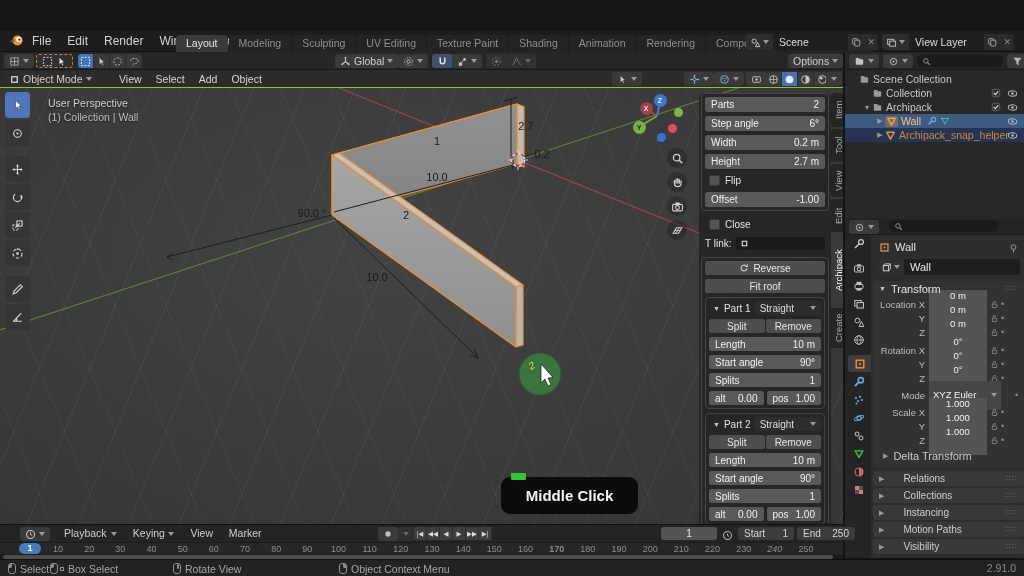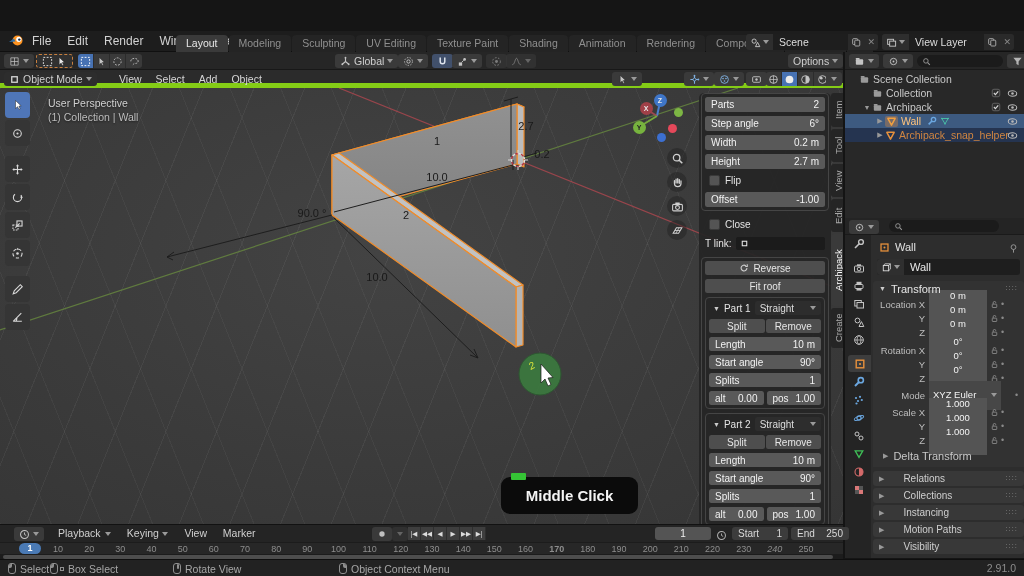--- a/index.html
+++ b/index.html
@@ -21,21 +21,21 @@
 
 #toolrow{position:absolute;left:0;top:52px;width:843px;height:18px;background:#262626;border-bottom:1px solid #181818}
 .chip{position:absolute;top:2px;height:14px;background:#3a3a3a;border-radius:3px;display:flex;align-items:center;padding:0 5px;gap:3px;color:#cfcfcf;font-size:10.5px}
 .chip.dim{opacity:.55}
 .btngrp{position:absolute;top:2px;height:14px;display:flex}
 .btngrp .b{width:16px;height:14px;background:#3a3a3a;display:flex;align-items:center;justify-content:center;border-right:1px solid #2c2c2c}
 .btngrp .b:first-child{border-radius:3px 0 0 3px}
 .btngrp .b:last-child{border-radius:0 3px 3px 0;border-right:none}
 .btngrp .b.on{background:#4772b3}
 
-#vheader{position:absolute;left:0;top:70px;width:843px;height:18px;background:#2b2b2b;border-bottom:5px solid #84cc16}
+#vheader{position:absolute;left:0;top:70px;width:843px;height:18px;background:#2b2b2b;border-bottom:1px solid #84cc16}
 #vheader .menu-item{color:#d6d6d6;font-size:10.5px;padding:0 7px;line-height:18px;display:inline-block}
 
 #viewport{position:absolute;left:0;top:88px;width:843px;height:436px;background:radial-gradient(ellipse at 45% 38%,#434343 0%,#3b3b3b 55%,#353535 100%);overflow:hidden}
 #viewport::before{content:"";position:absolute;inset:0;
  background:repeating-linear-gradient(112deg,rgba(255,255,255,.05) 0 1px,transparent 1px 47px),
             repeating-linear-gradient(68deg,rgba(255,255,255,.04) 0 1px,transparent 1px 47px)}
 #vpsvg{position:absolute;left:0;top:0}
 .dimlbl{position:absolute;transform:translate(-50%,-50%);color:#191919;font-size:11px;white-space:nowrap}
 #overlay-text{position:absolute;left:48px;top:8px;line-height:14px;color:#d0d0d0;font-size:10.5px;text-shadow:0 1px 2px rgba(0,0,0,.5)}
 #overlay-text div:last-child{color:#bdbdbd}
@@ -1028,21 +1028,21 @@
         </div>
         <div class="sect" style="top: 304px;">
           <span style="font-size:7px;color:#999">▶</span>
           <span>Visibility</span>
           <span class="grip">∷∷</span>
         </div>
       </div>
   </div>
 
   <div id="timeline">
-    <div id="tl-header" style="position:absolute;left:10px;top:0;width:100%;height:17px">
+    <div id="tl-header" style="position:absolute;left:16px;top:0;width:100%;height:17px">
         <div class="chip" style="left: 4px;">
           <svg class="ic" width="11" height="11" viewBox="0 0 12 12">
             <circle cx="6" cy="6" r="4.3" fill="none" stroke="#c4c4c4" stroke-width="1.1"></circle>
             <path d="M6 3.8 V6 L7.8 7" fill="none" stroke="#c4c4c4"></path>
           </svg>
           <span class="chev"></span>
         </div>
         <span class="menu-item" style="position: absolute; left: 40px; top: 0px; line-height: 17px; font-size: 10.5px; color: rgb(208, 208, 208);">Playback</span>
         <span class="chev" style="position: absolute; left: 94.8px; top: 7px;"></span>
         <span class="menu-item" style="position: absolute; left: 108.8px; top: 0px; line-height: 17px; font-size: 10.5px; color: rgb(208, 208, 208);">Keying</span>

